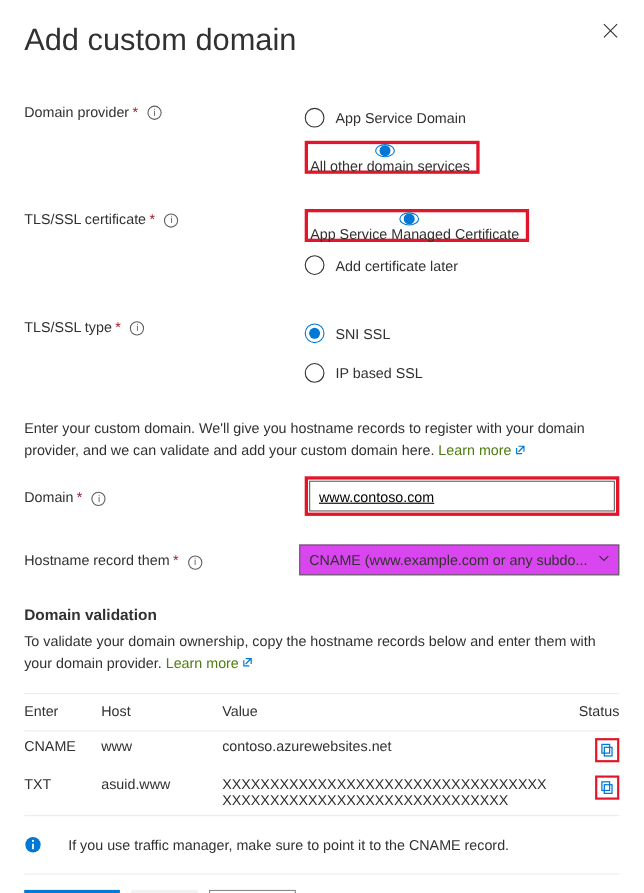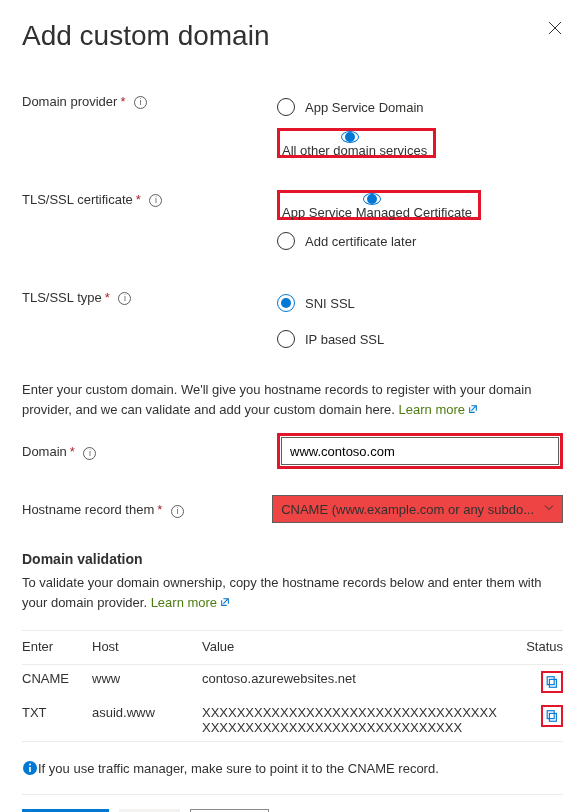--- a/index.html
+++ b/index.html
@@ -22,35 +22,35 @@
   .info-icon { display:inline-block; width:13px; height:13px; border:1px solid #605e5c; border-radius:50%; font-size:9px; text-align:center; line-height:11px; color:#605e5c; vertical-align: middle; margin-left: 2px;}
   .radio-row { display:flex; align-items:center; height:30px; margin-bottom: 6px; }
   .radio { width:18px; height:18px; border:1px solid #323130; border-radius:50%; margin-right:10px; display:flex; align-items:center; justify-content:center; cursor:pointer;}
   .radio.selected { border-color:#0078d4;}
   .radio.selected::after { content:""; width:10px; height:10px; background:#0078d4; border-radius:50%; }
   .radio-label { font-size:13px; }
   .highlight { border: 3px solid #e3152a; padding: 0 6px 0 2px; display:inline-flex; align-items:center; height:30px;flex-direction:column;}
   .desc { font-size:13px; line-height:1.5; margin: 20px 0 14px 0; }
   .link { color:#4d7c0f; text-decoration:none; cursor:pointer;}
   .ext-icon { display:inline-block; width:10px; height:10px; margin-left:3px; }
-  .text-input { width:100%; height:28px; border:1px solid #605e5c; padding: 0 8px; font-size:13px; font-family:inherit; outline:none;}
+  .text-input { width:100%; height:28px; border:1px solid #605e5c; padding: 0 8px; font-size:13px; font-family:inherit; outline:none;text-decoration:underline;}
   .input-highlight { border:3px solid #e3152a; padding:1px;}
-  .select { width:100%; height:28px; border:1px solid #605e5c; padding:0 28px 0 8px; font-size:13px; background:#ef4444; position:relative; display:flex; align-items:center; overflow:hidden; white-space:nowrap; text-overflow: ellipsis; cursor:pointer;}
+  .select { width:100%; height:28px; border:1px solid #605e5c; padding:0 28px 0 8px; font-size:13px; background:#d946ef; position:relative; display:flex; align-items:center; overflow:hidden; white-space:nowrap; text-overflow: ellipsis; cursor:pointer;}
   .select-wrap { position:relative;}
   .chev { position:absolute; right:8px; top:50%; transform:translateY(-50%); pointer-events:none;}
   .section-heading { font-weight:600; font-size:14px; margin-top:28px; margin-bottom:6px;}
   .section-desc { font-size:13px; line-height:1.5; margin-bottom: 18px;}
   table { width:100%; border-collapse:collapse; font-size:13px;}
   th { text-align:left; font-weight:400; padding:8px 6px 10px 0;}
   td { padding:6px 6px 6px 0; vertical-align:top; word-break:break-all;}
   th:last-child, td:last-child { text-align:right; padding-right:0;}
   .hr { border:none; border-top:1px solid #edebe9; margin:0;}
   .copy-icon { display:inline-flex; width:22px; height:22px; align-items:center; justify-content:center; cursor:pointer;}
   .copy-highlight { border:2px solid #e3152a;}
-  .info-bar { display:flex; align-items:center; gap:0; margin-top:18px; margin-bottom: 18px; font-size:13px;}
+  .info-bar { display:flex; align-items:center; gap:24px; margin-top:18px; margin-bottom: 18px; font-size:13px;}
   .info-circle { width:16px; height:16px; }
   .actions { display:flex; gap:10px; }
   .btn { height:30px; padding:0 18px; font-size:13px; border:1px solid transparent; cursor:pointer; font-family:inherit;}
   .btn-primary { background:#0078d4; color:#fff; font-weight:600;}
   .btn-disabled { background:#f3f2f1; color:#a19f9d; cursor:default;}
   .btn-secondary { background:#fff; color:#323130; border-color:#8a8886;}
   .col-type { width:70px;}
   .col-host { width:110px;}
   .col-status { width:55px;}
 </style>

